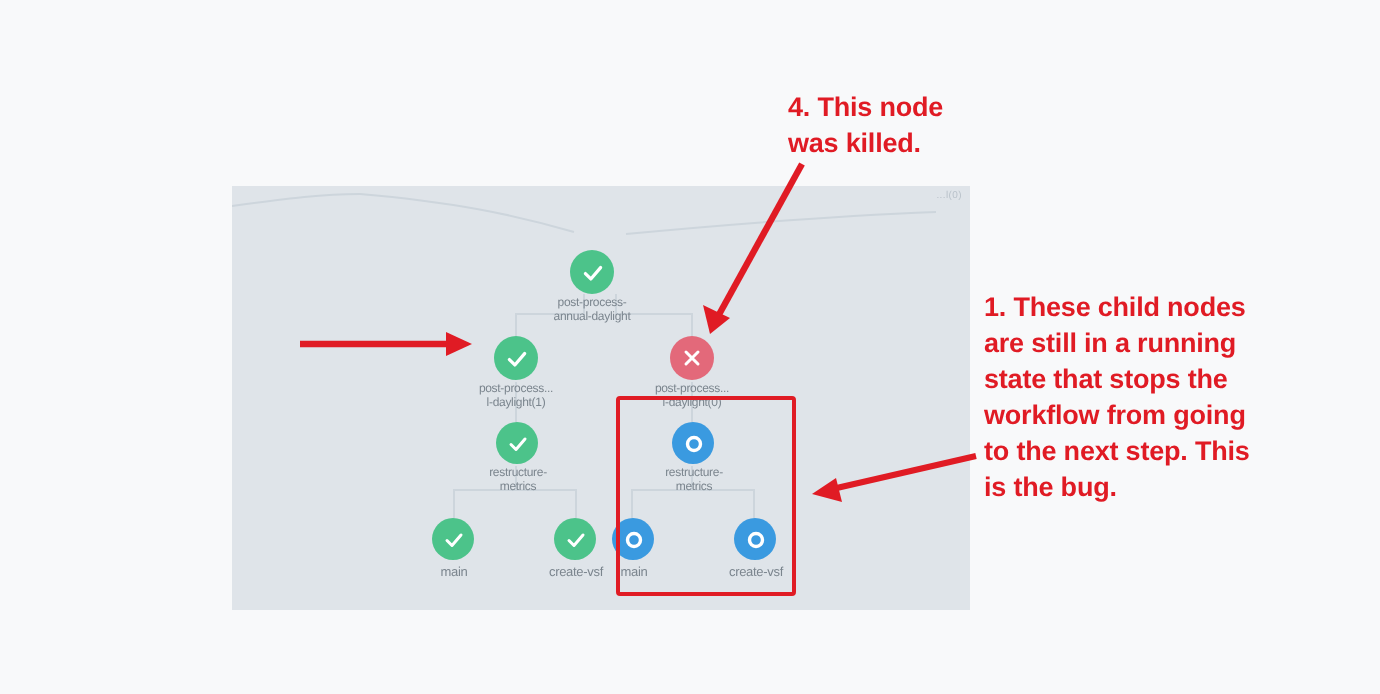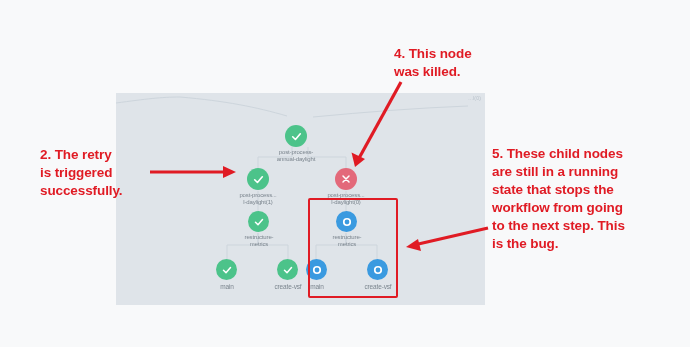--- a/index.html
+++ b/index.html
@@ -183,24 +183,21 @@
       </svg>
     </div>
     <div class="node-label" style="left:237px; top:190px; width:50px; font-size:6.5px;">create-vsf</div>
 
   </div>
 
   <div id="highlight-box"></div>
 
   <div class="anno" id="anno-1">4. This node
 was killed.</div>
-  <div class="anno" id="anno-2">2. The retry
-is triggered
-successfully.</div>
-  <div class="anno" id="anno-3">5. These child nodes
+  <div class="anno" id="anno-3">1. These child nodes
 are still in a running
 state that stops the
 workflow from going
 to the next step. This
 is the bug.</div>
 
   <svg id="overlay-svg">
 
     <g>
       <path class="arrow" d="M 401 82 L 358 160"></path>

